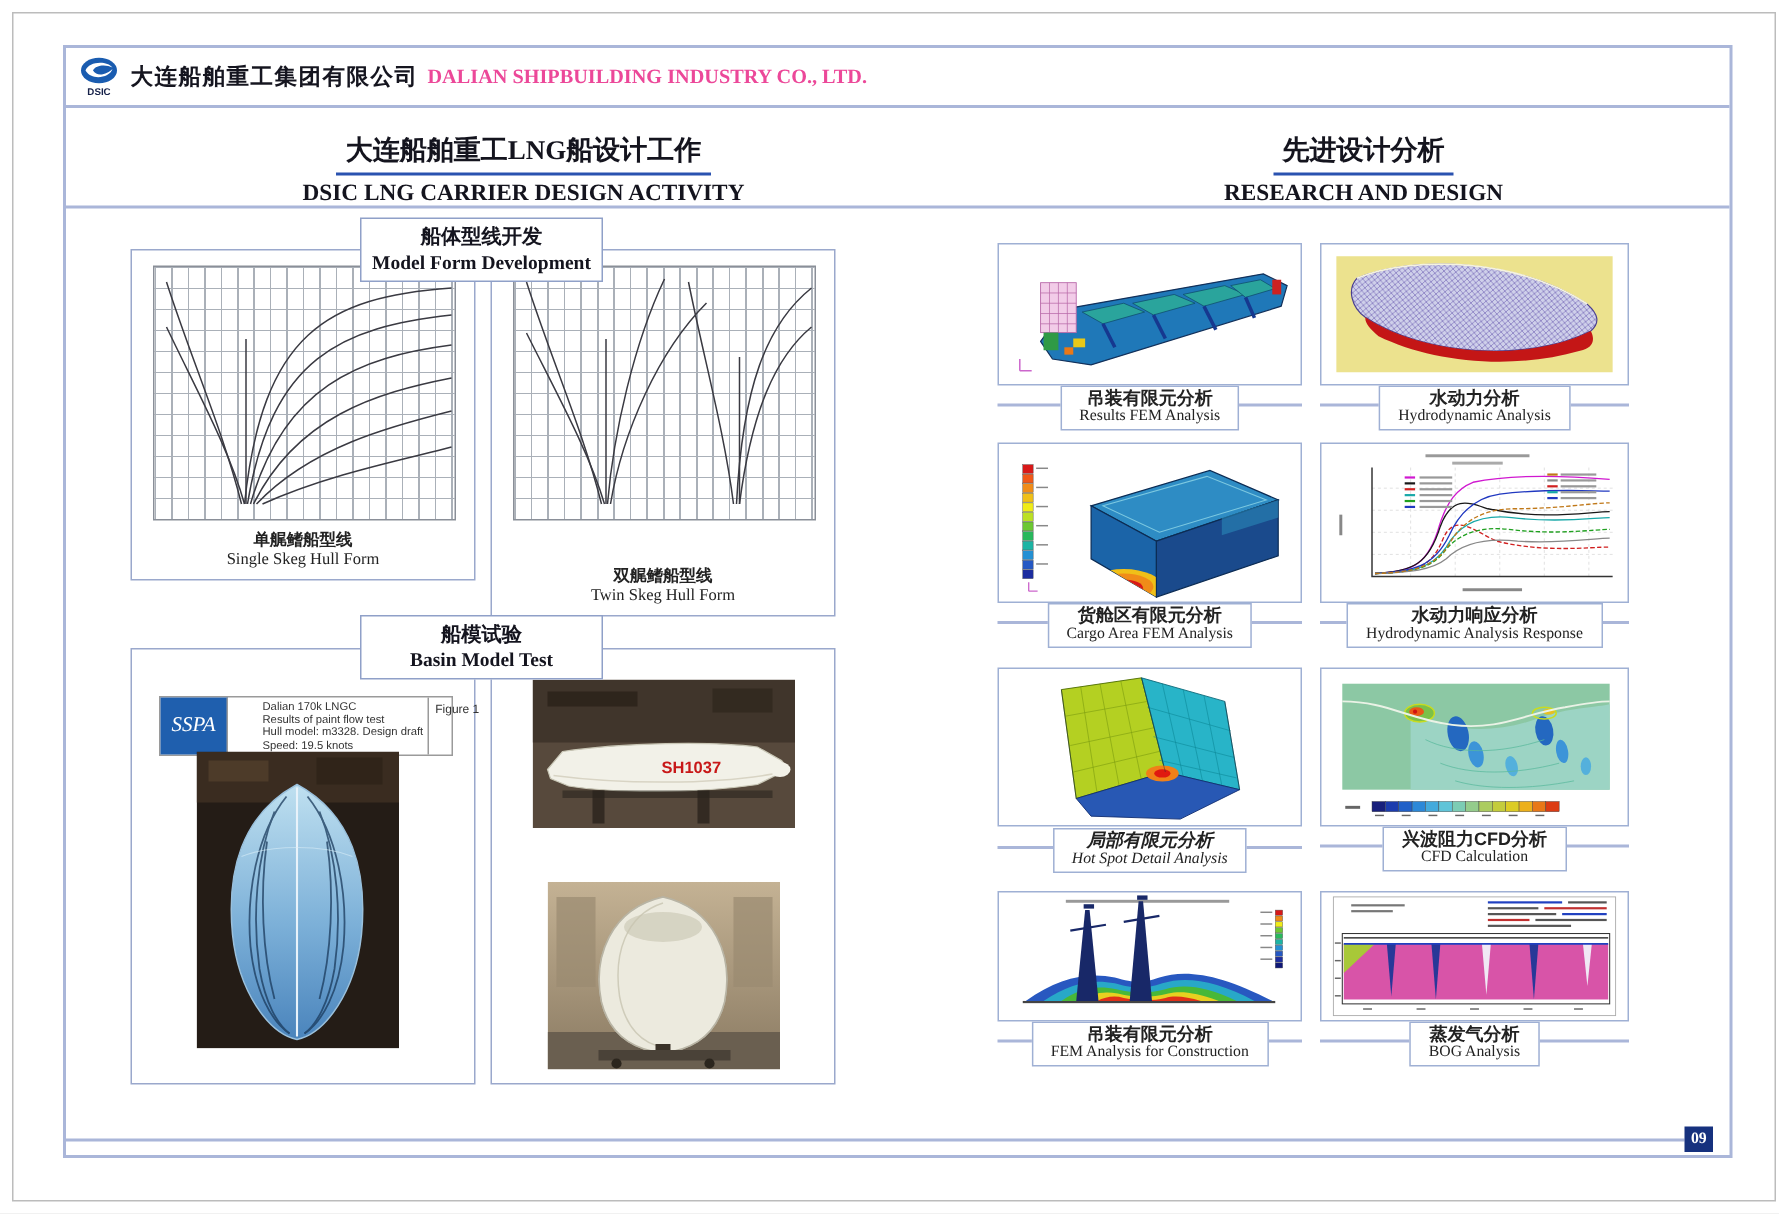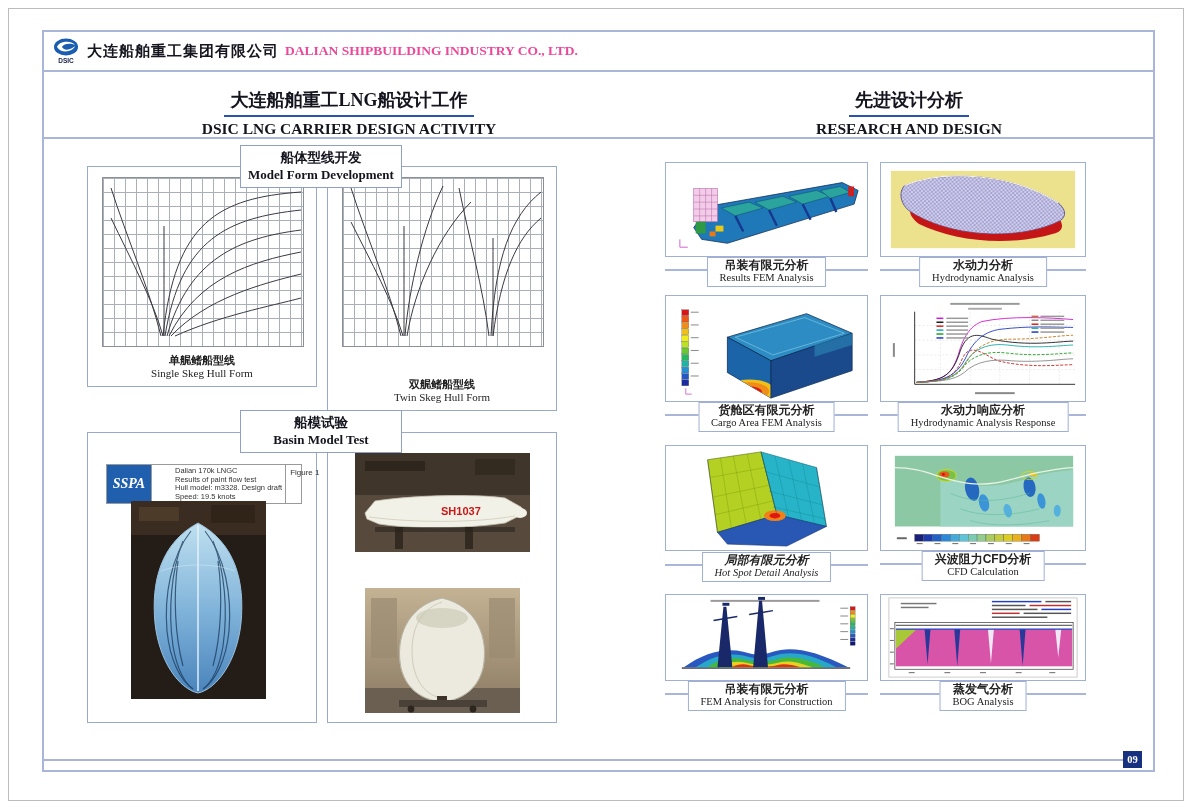--- a/index.html
+++ b/index.html
@@ -30,21 +30,21 @@
   .hull-caption .cn{font-size:11px;font-weight:600;color:#222;}
   .hull-caption .en{font-family:"Liberation Serif","DejaVu Serif",serif;font-size:11px;color:#222;}
   .linesplan{position:absolute;left:14px;top:10px;width:200px;height:168px;
      background-image:repeating-linear-gradient(to right,#aab0b8 0px,#aab0b8 1px,transparent 1px,transparent 11px),
                       repeating-linear-gradient(to bottom,#aab0b8 0px,#aab0b8 1px,transparent 1px,transparent 14px);
      border:1px solid #8a8f98;}
   .linesplan svg{position:absolute;left:0;top:0;}
   
   .sspa{position:absolute;left:18px;top:31px;width:196px;height:40px;display:flex;border:1px solid #9a9a9a;box-sizing:border-box;background:#fff;}
   .sspa-logo{flex:0 0 44px;background:#1f5fae;color:#fff;display:flex;align-items:center;justify-content:center;
-             font-family:"Liberation Serif","DejaVu Serif",serif;font-style:italic;font-weight:bold;font-size:14px;border-right:1px solid #9a9a9a;}
+             font-family:"Liberation Serif","DejaVu Serif",serif;font-style:italic;font-weight:normal;font-size:14px;border-right:1px solid #9a9a9a;}
   .sspa-text{flex:1 1 auto;padding:2px 3px;border-right:1px solid #9a9a9a;}
   .sspa-text div{font-size:7.5px;line-height:8.5px;color:#333;white-space:nowrap;padding-left:20px;}
   .sspa-fig{flex:0 0 48px;font-size:8px;color:#333;padding:3px 0 0 4px;}
   .photo{position:absolute;overflow:hidden;}
   
   .tile-img{position:absolute;border:1px solid #9fb0d4;background:#fff;box-sizing:border-box;overflow:hidden;}
   .tile-img svg{display:block;width:100%;height:100%;}
   .tile-cap{position:absolute;height:27px;}
   .tile-cap .conn{position:absolute;left:0;right:0;top:12px;height:2px;background:#aab6d9;}
   .cap-box{position:absolute;left:50%;transform:translateX(-50%);top:0;background:#fff;border:1px solid #9fb0d4;

